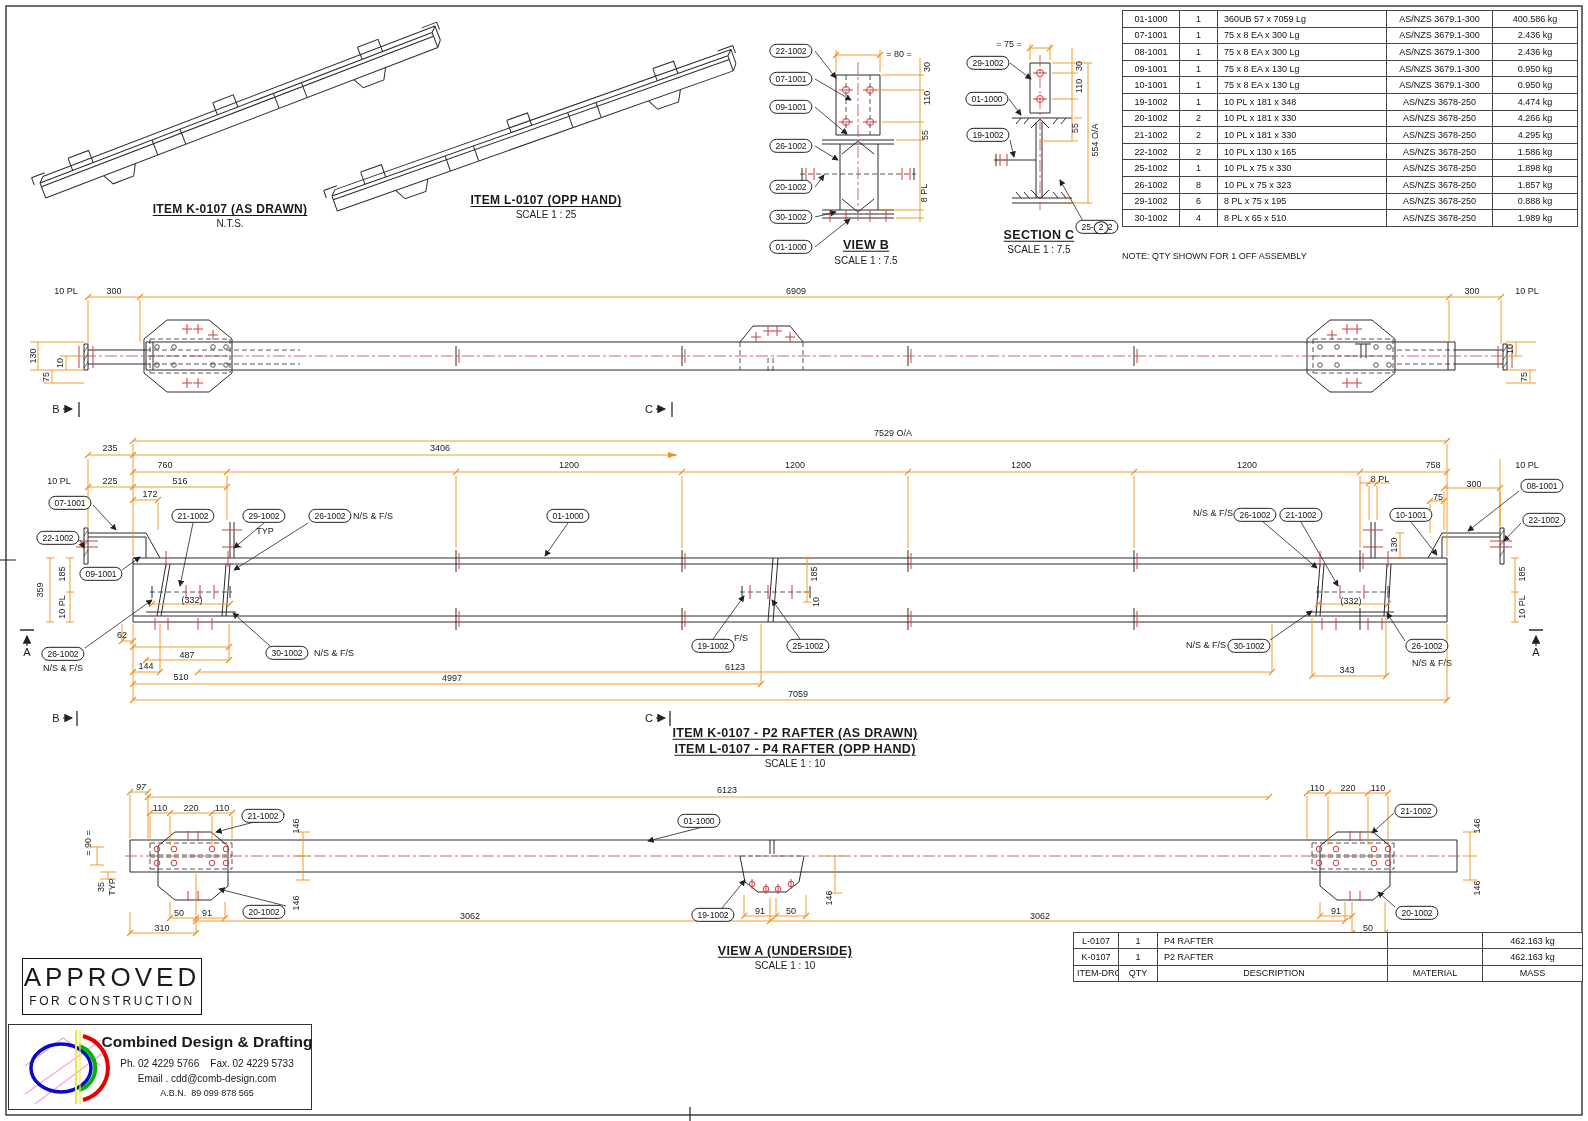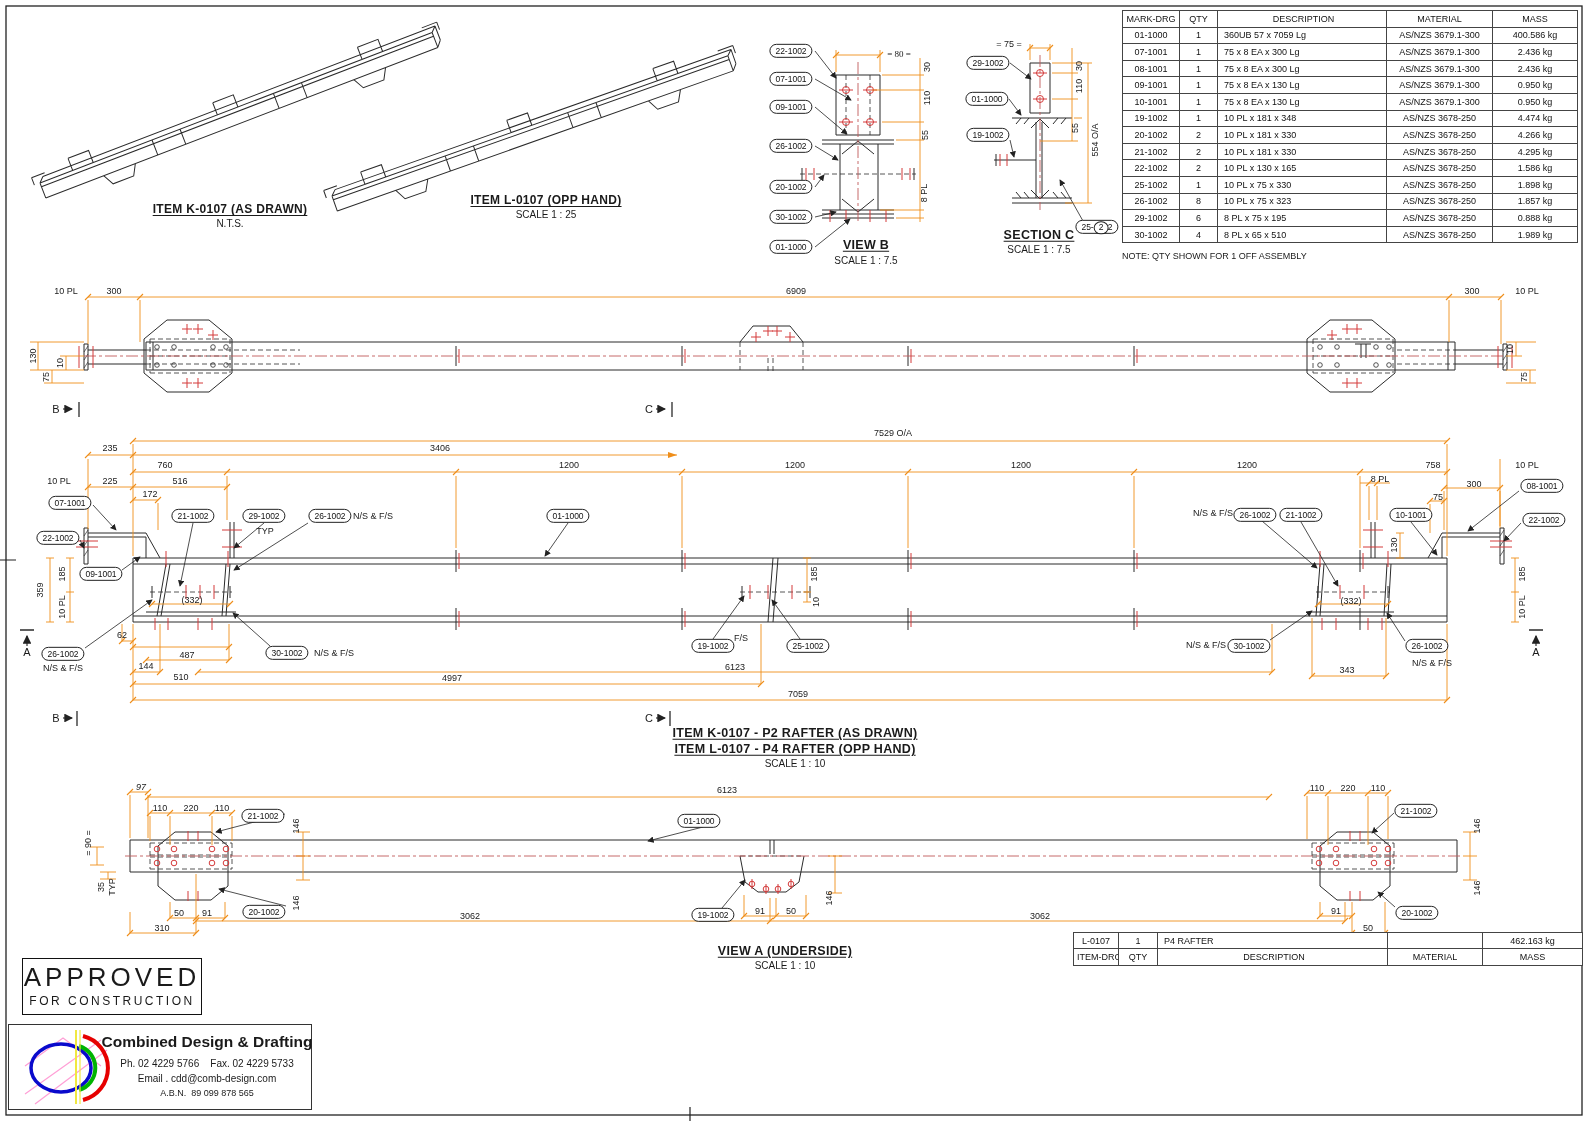--- a/index.html
+++ b/index.html
@@ -205,21 +205,21 @@
     <path stroke-width="1.1" d="M27 646 V636" marker-end="url(#arrow)"></path>
     <path stroke-width="1.1" d="M1536 646 V636" marker-end="url(#arrow)"></path>
   </g>
 </svg>
 
 <div id="label-layer">
       <div class="lbl und bold" style="left: 230px; top: 209px; font-size: 12px;">ITEM K-0107 (AS DRAWN)</div>
       <div class="lbl" style="left: 230px; top: 224px; font-size: 10px;">N.T.S.</div>
       <div class="lbl und bold" style="left: 546px; top: 200px; font-size: 12px;">ITEM L-0107 (OPP HAND)</div>
       <div class="lbl" style="left: 546px; top: 215px; font-size: 10px;">SCALE 1 : 25</div>
-      <div class="lbl" style="left: 899px; top: 54px; font-family: Liberation Serif, serif;">= 80 =</div>
+      <div class="lbl" style="left: 899px; top: 54px;">= 80 =</div>
       <div class="lbl rot" style="left: 927px; top: 67px;">30</div>
       <div class="lbl rot" style="left: 927px; top: 98px;">110</div>
       <div class="lbl rot" style="left: 925px; top: 135px;">55</div>
       <div class="lbl rot" style="left: 924px; top: 193px;">8 PL</div>
       <div class="lbl und bold" style="left: 866px; top: 245px; font-size: 12.5px;">VIEW B</div>
       <div class="lbl" style="left: 866px; top: 261px; font-size: 10px;">SCALE 1 : 7.5</div>
       <div class="lbl" style="left: 1009px; top: 44px;">= 75 =</div>
       <div class="lbl rot" style="left: 1079px; top: 66px;">30</div>
       <div class="lbl rot" style="left: 1079px; top: 86px;">110</div>
       <div class="lbl rot" style="left: 1075px; top: 128px;">55</div>
@@ -356,27 +356,20 @@
 <table id="parts-table" class="cadtable" style="left:1122px;top:10px;width:455px;">
   <colgroup>
         <col style="width:57px">
         <col style="width:38px">
         <col style="width:169px">
             <col style="width:106px">
         <col style="width:85px">
       </colgroup>
   <tbody id="parts-body">
         <tr>
-          <td class="hd">MARK-DRG</td>
-          <td class="hd">QTY</td>
-          <td class="hd">DESCRIPTION</td>
-          <td class="hd">MATERIAL</td>
-          <td class="hd">MASS</td>
-        </tr>
-        <tr>
           <td>01-1000</td>
           <td>1</td>
           <td>360UB 57 x 7059 Lg</td>
           <td>AS/NZS 3679.1-300</td>
           <td>400.586 kg</td>
         </tr>
         <tr>
           <td>07-1001</td>
           <td>1</td>
           <td>75 x 8 EA x 300 Lg</td>
@@ -470,20 +463,27 @@
         <col style="width:39px">
         <col style="width:230px">
             <col style="width:95px">
         <col style="width:100px">
       </colgroup>
   <tbody id="assembly-body">
         <tr>
           <td>L-0107</td>
           <td>1</td>
           <td>P4 RAFTER</td>
+          <td></td>
+          <td>462.163 kg</td>
+        </tr>
+        <tr>
+          <td>K-0107</td>
+          <td>1</td>
+          <td>P2 RAFTER</td>
           <td></td>
           <td>462.163 kg</td>
         </tr>
         <tr>
           <td class="hd">ITEM-DRG</td>
           <td class="hd">QTY</td>
           <td class="hd">DESCRIPTION</td>
           <td class="hd">MATERIAL</td>
           <td class="hd">MASS</td>
         </tr>

